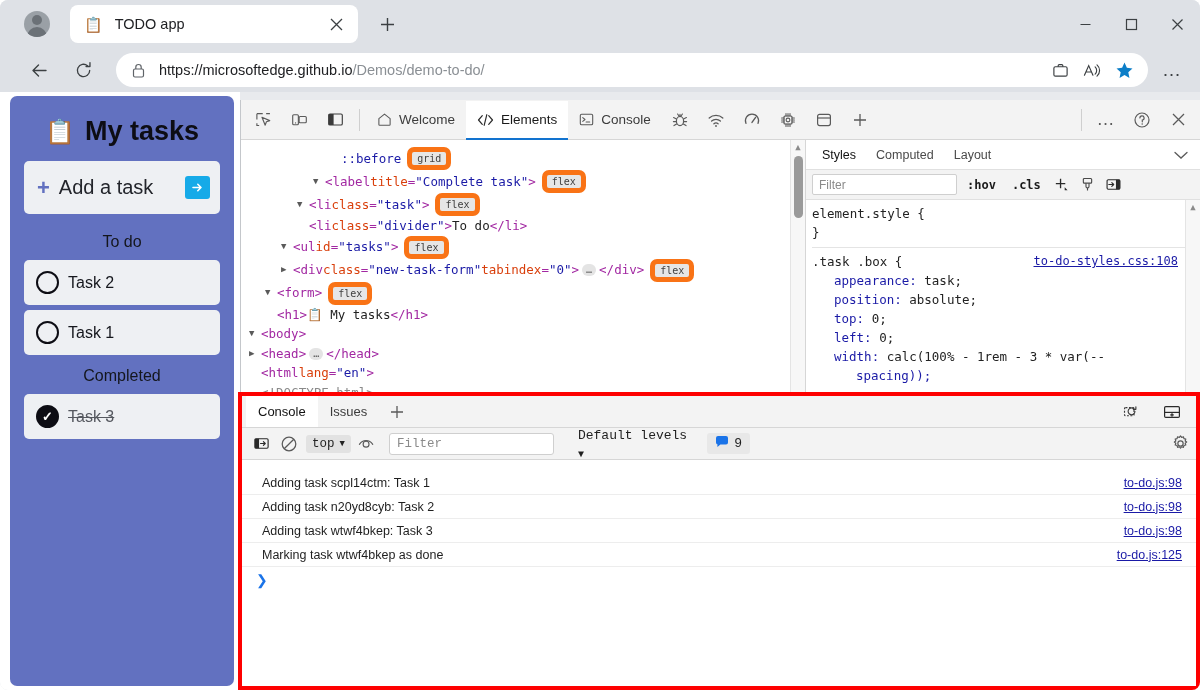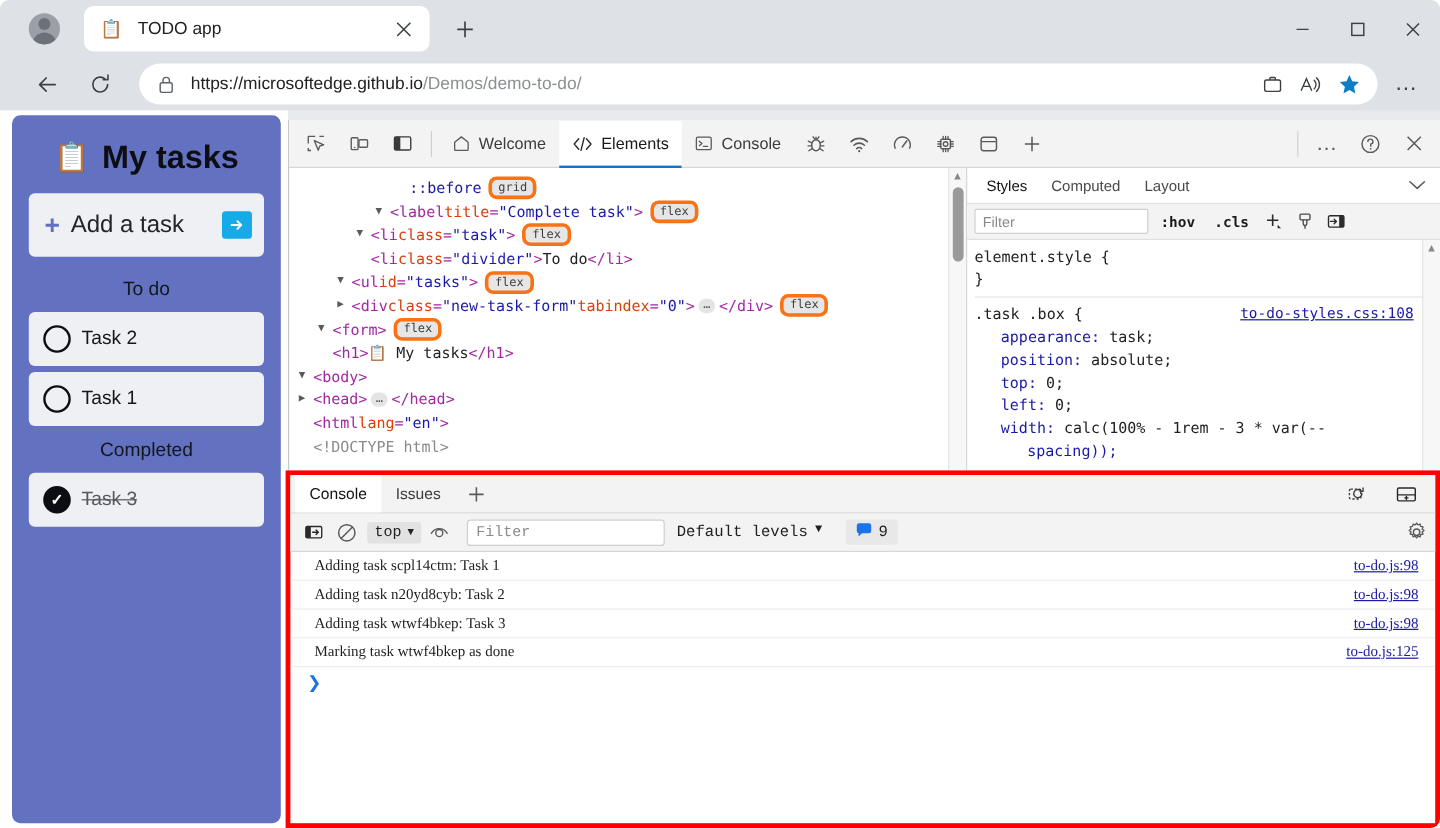--- a/index.html
+++ b/index.html
@@ -218,21 +218,21 @@
   .attr { color: #d93f0b; }
   .val { color: #1a1aa6; }
   .txt { color: #222222; }
   .doctype { color: #8a8a8a; }
   .ellipsis-btn {
     background: #e4e4e4; border-radius: 8px; padding: 0px 4px;
     font-size: 10px; color: #5a5a5a; margin: 0 3px; line-height: 12px;
     display: inline-block; cursor: pointer;
   }
   .badge-flex {
-    background: #e6e6e6; color: #3f3f3f; border: 3px solid #f97316;
+    background: #e6e6e6; color: #3f3f3f; border: 5px solid #f97316;
     border-radius: 7px; font-size: 10px; padding: 0 5px;
     margin-left: 6px; line-height: 13px; cursor: pointer;
   }
   .dom-scroll {
     position: absolute; right: 0; top: 0; width: 15px; height: 100%;
     background: #f7f7f7; border-left: 1px solid #e4e4e4;
   }
   .dom-scroll .arrow { text-align: center; color: #8a8a8a; font-size: 9px; line-height: 14px; }
   .dom-scroll .arrow.bot { position: absolute; bottom: 0; left: 0; right: 0; }
   .dom-scroll .thumb {
@@ -329,32 +329,32 @@
   }
   .console-filter {
     flex: 0 0 165px; height: 22px; background: #fff;
     border: 1px solid #cfcfcf; border-radius: 3px;
     display: flex; align-items: center; padding: 0 7px;
     font-size: 12.5px; color: #8a8a8a; cursor: text;
     margin-left: 4px;
   }
   .levels-select {
     display: flex; align-items: flex-start; gap: 6px;
-    font-size: 13px; color: #1f1f1f; cursor: pointer; margin-left: 4px;
+    font-size: 13px; color: #1f1f1f; cursor: pointer; margin-left: 18px; flex-direction: column;
   }
   .msg-count {
     display: flex; align-items: center; gap: 5px;
     background: #e8e8e8; border-radius: 3px; padding: 2px 8px;
     font-size: 13px; color: #1f1f1f; cursor: pointer; margin-left: 14px;
   }
   .msg-count .bubble { color: #1a73e8; font-size: 13px; }
   .gear-right { margin-left: auto; color: #5a5a5a; cursor: pointer; display: flex; }
   .console-body {
     flex: 1; overflow: hidden;
-    font-family: Liberation Serif, serif; font-size: 12.5px;
+    font-family: Liberation Sans, sans-serif; font-size: 12.5px; margin-top: 11px;
   }
   .log-row {
     height: 24px; display: flex; align-items: center;
     border-bottom: 1px solid #ededed;
     padding: 0 14px 0 20px;
   }
   .log-text { flex: 1; color: #1f1f1f; white-space: nowrap; }
   .log-src { color: #1a1aa6; text-decoration: underline; cursor: pointer; font-size: 12.5px; }
   .prompt-row {
     height: 26px; display: flex; align-items: center; padding-left: 14px;

